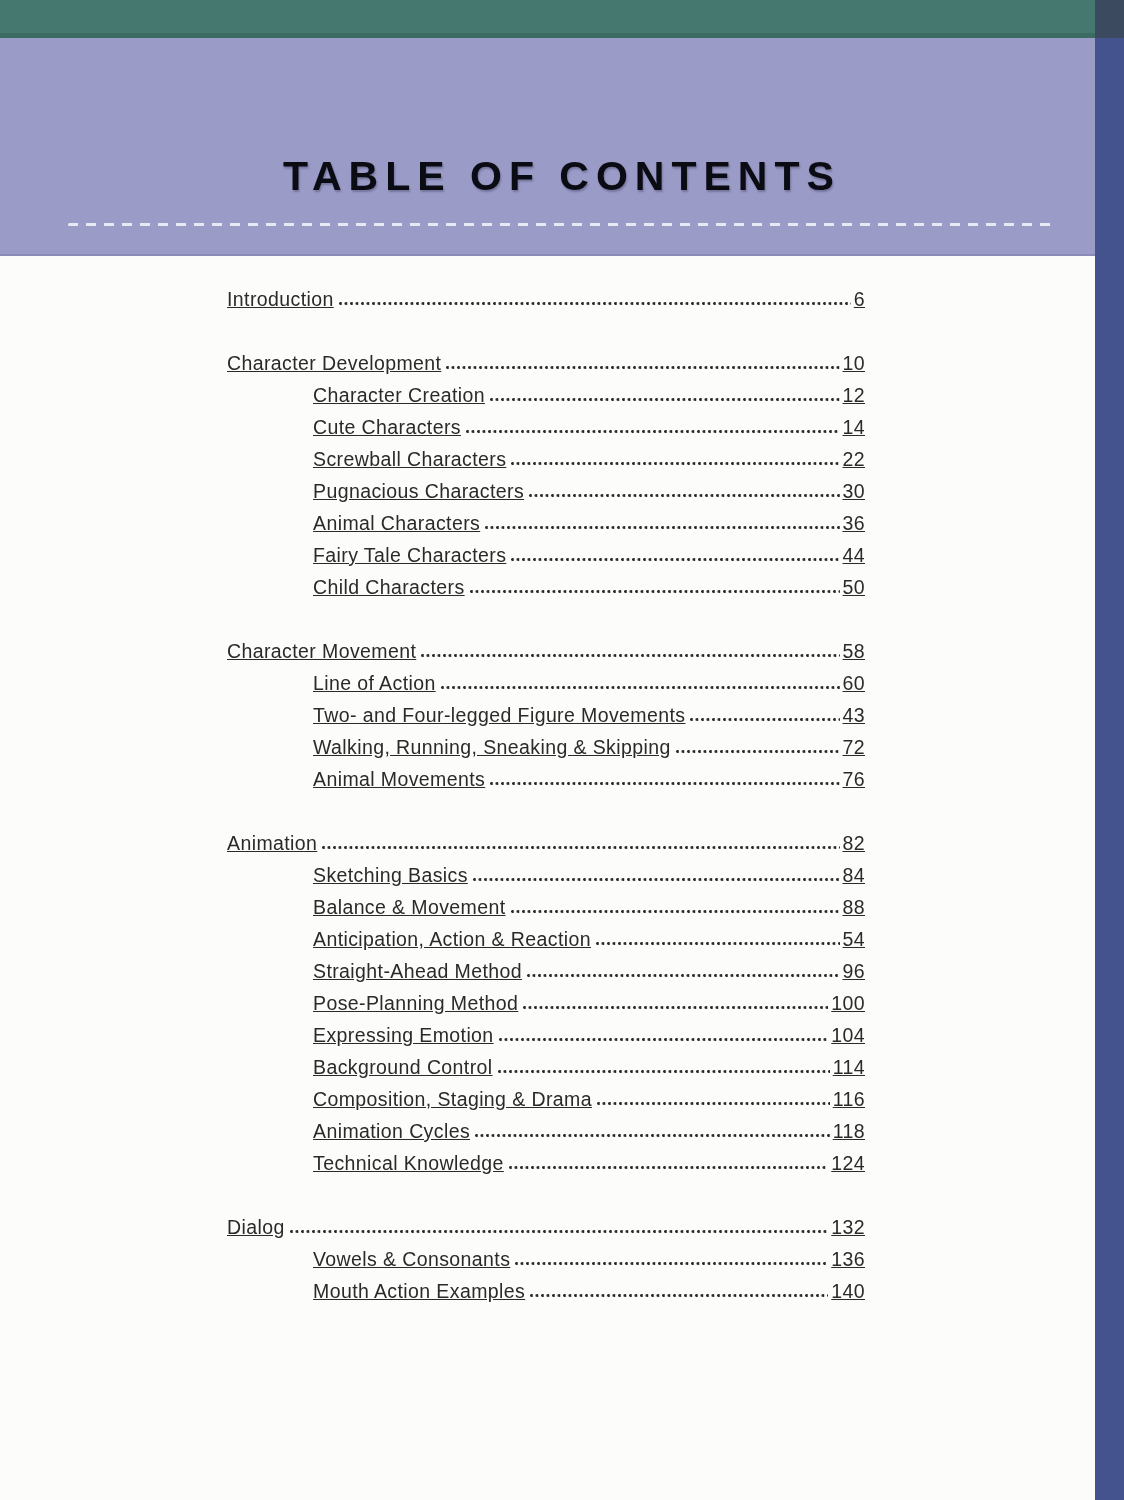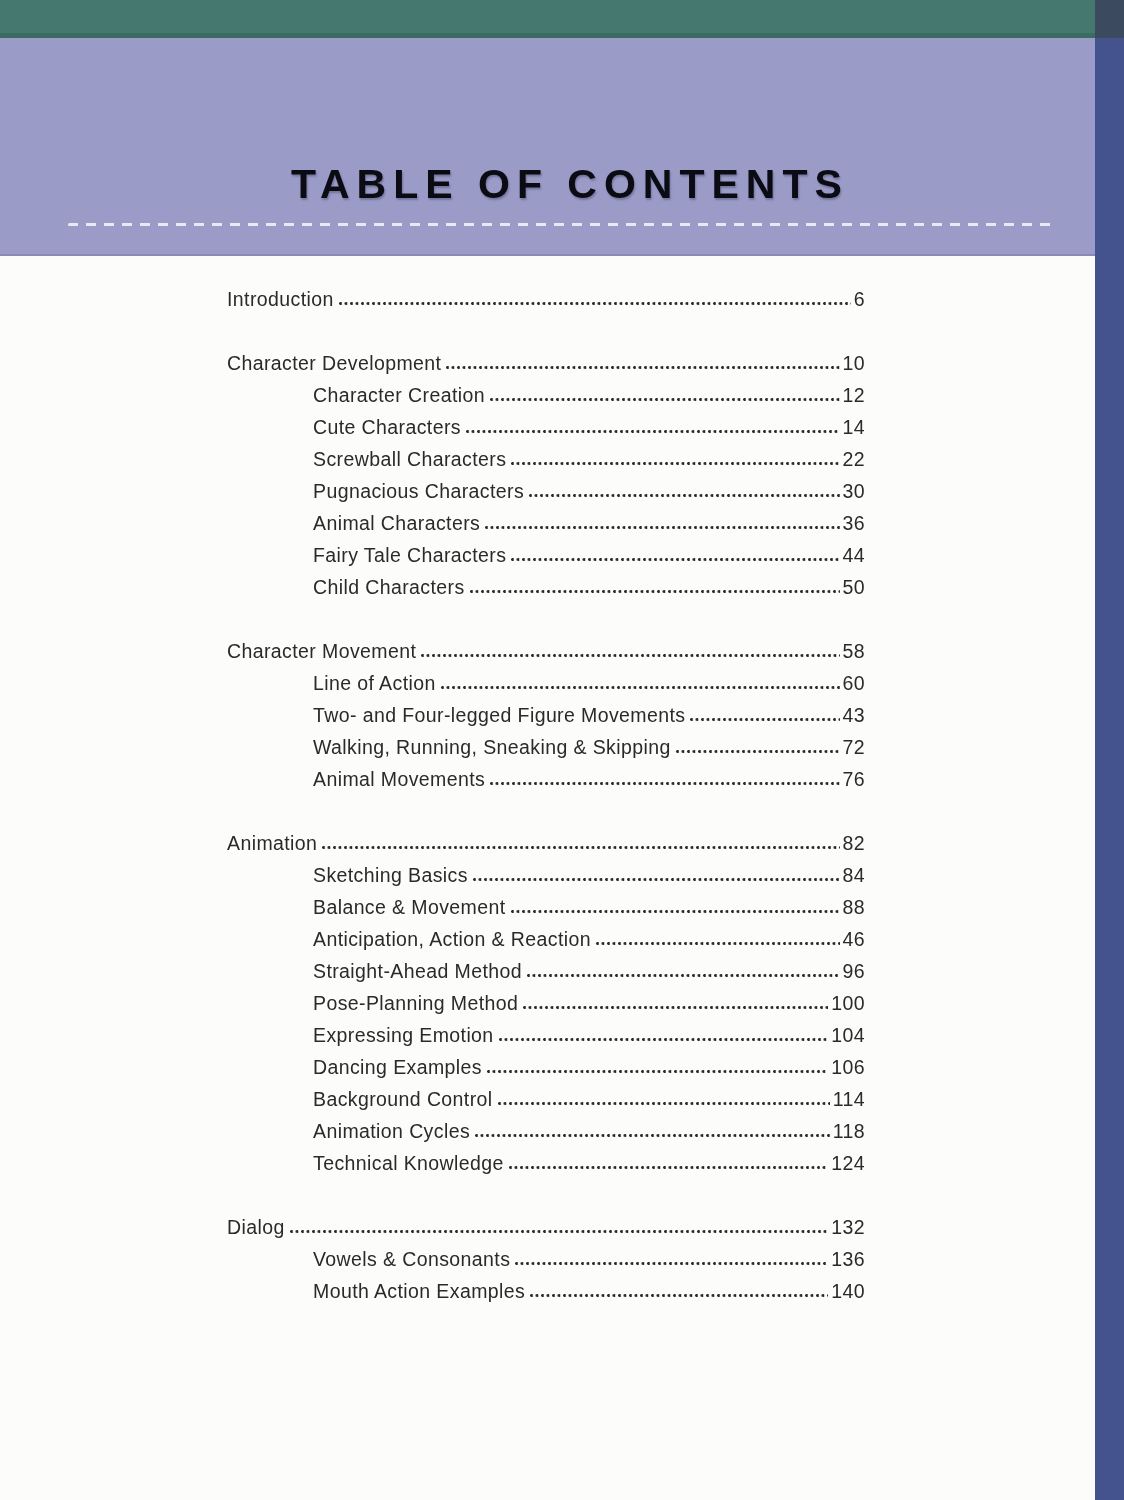--- a/index.html
+++ b/index.html
@@ -38,21 +38,21 @@
     background:var(--corner);
   }
   .header-band{
     position:absolute;left:0;top:38px;
     width:1095px;height:216px;
     background:var(--band);
     border-bottom:2px solid var(--band-edge);
   }
   .page-title{
     position:absolute;left:283px;top:116px;
-    margin:8px;
+    margin:0;
     font-size:41px;line-height:44px;
     font-weight:700;
     letter-spacing:7px;
     color:#0B0B14;
     text-shadow:1px 2px 2px rgba(50,50,80,0.35);
     white-space:nowrap;
   }
   .dash-rule{
     position:absolute;left:68px;top:185px;
     width:985px;height:3px;
@@ -61,20 +61,21 @@
       rgba(0,0,0,0) 10px, rgba(0,0,0,0) 18px);
     border-radius:2px;
   }
   .toc{
     position:absolute;left:227px;top:256px;
     width:638px;
     padding-top:26px;
     color:var(--ink);
     font-size:19.5px;
     letter-spacing:0.4px;
+    text-decoration:underline;
   }
   .section{margin-top:32px;}
   .section:first-child{margin-top:0;}
   .row{
     display:flex;
     align-items:flex-end;
     height:32px;
   }
   .row .label,.row .pg{
     line-height:29px;
@@ -217,53 +218,53 @@
 
   <div class="row">
     <span class="label">Balance &amp; Movement</span>
     <span class="dots"></span>
     <span class="pg">88</span>
   </div>
 
   <div class="row">
     <span class="label">Anticipation, Action &amp; Reaction</span>
     <span class="dots"></span>
-    <span class="pg">46</span>
+    <span class="pg">54</span>
   </div>
 
   <div class="row">
     <span class="label">Straight-Ahead Method</span>
     <span class="dots"></span>
     <span class="pg">96</span>
   </div>
 
   <div class="row">
     <span class="label">Pose-Planning Method</span>
     <span class="dots"></span>
     <span class="pg">100</span>
   </div>
 
   <div class="row">
     <span class="label">Expressing Emotion</span>
     <span class="dots"></span>
     <span class="pg">104</span>
   </div>
 
-  <div class="row">
-    <span class="label">Dancing Examples</span>
-    <span class="dots"></span>
-    <span class="pg">106</span>
-  </div>
 
   <div class="row">
     <span class="label">Background Control</span>
     <span class="dots"></span>
     <span class="pg">114</span>
   </div>
 
+  <div class="row">
+    <span class="label">Composition, Staging &amp; Drama</span>
+    <span class="dots"></span>
+    <span class="pg">116</span>
+  </div>
 
   <div class="row">
     <span class="label">Animation Cycles</span>
     <span class="dots"></span>
     <span class="pg">118</span>
   </div>
 
   <div class="row">
     <span class="label">Technical Knowledge</span>
     <span class="dots"></span>

